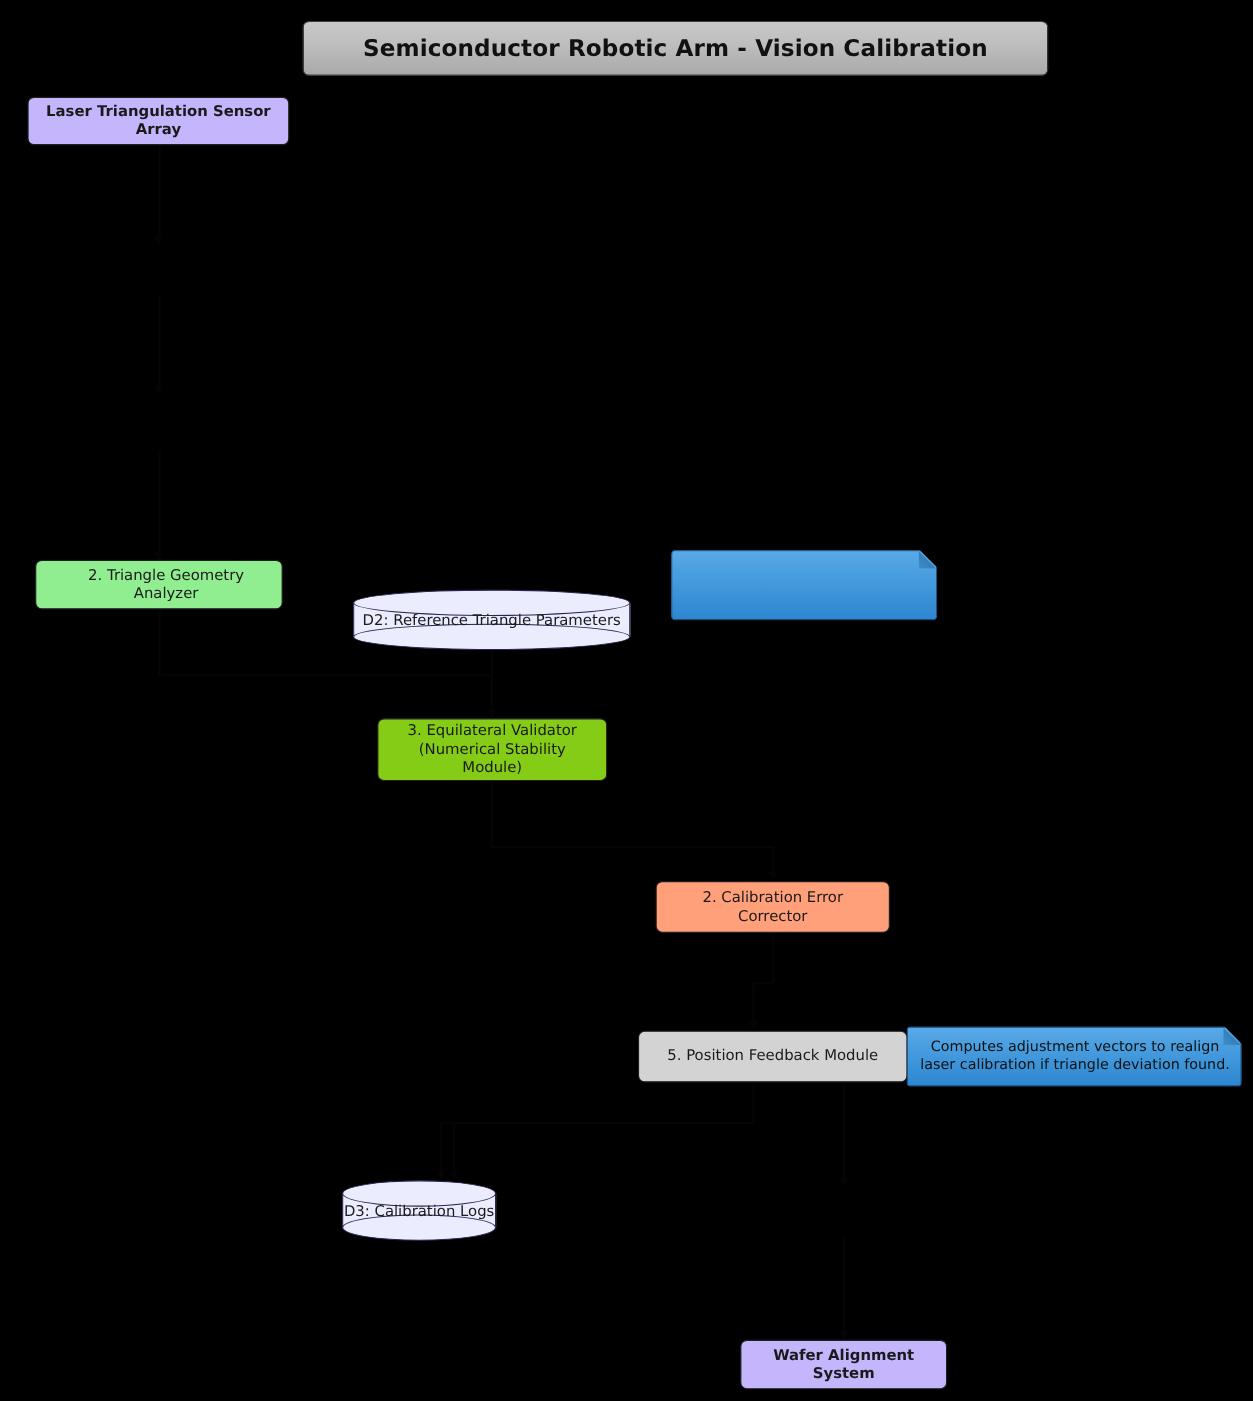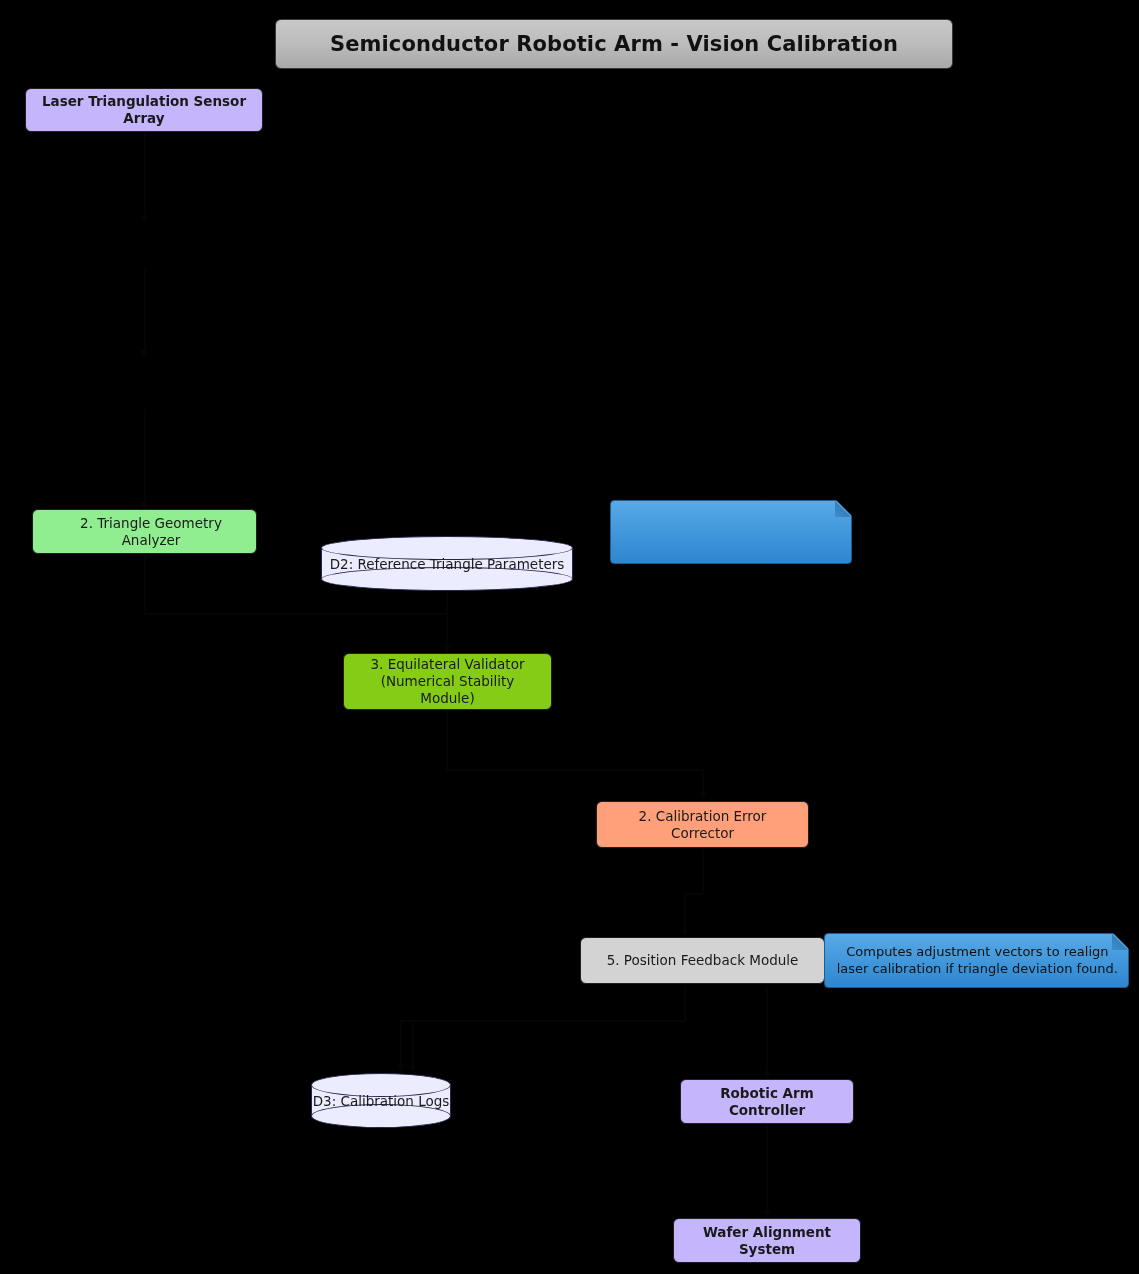--- a/index.html
+++ b/index.html
@@ -239,21 +239,18 @@
 laser calibration if triangle deviation found.</span>
   </div>
 
   <div class="cyl" style="left:311px; top:1073px; width:140px; height:55px;">
     <div class="cyl-body"></div>
     <div class="cyl-bottom"></div>
     <div class="cyl-top"></div>
     <span class="cyl-label">D3: Calibration Logs</span>
   </div>
 
-  <div class="node terminal" style="left:680px; top:1079px; width:174px; height:45px;">
-    <span class="node-label">Robotic Arm Controller</span>
-  </div>
 
   <div class="node terminal" style="left:673px; top:1218px; width:188px; height:45px;">
     <span class="node-label">Wafer Alignment System</span>
   </div>
 
 </div>
 
 </body></html>

